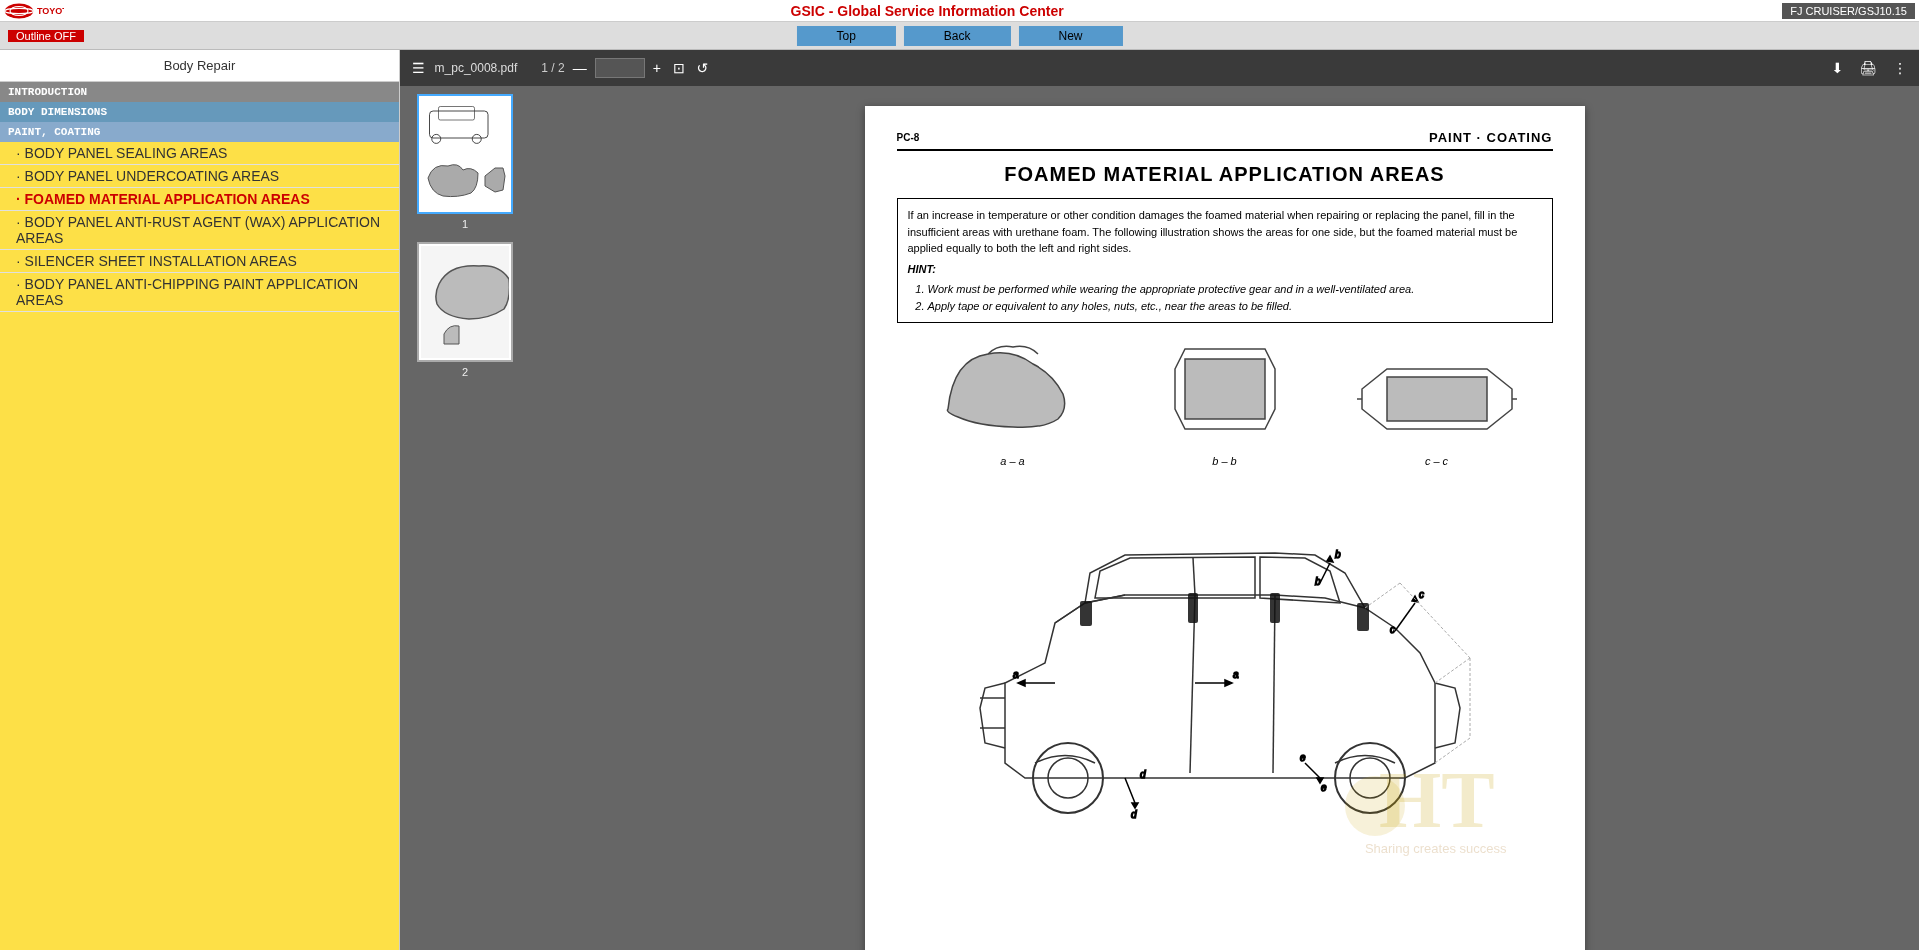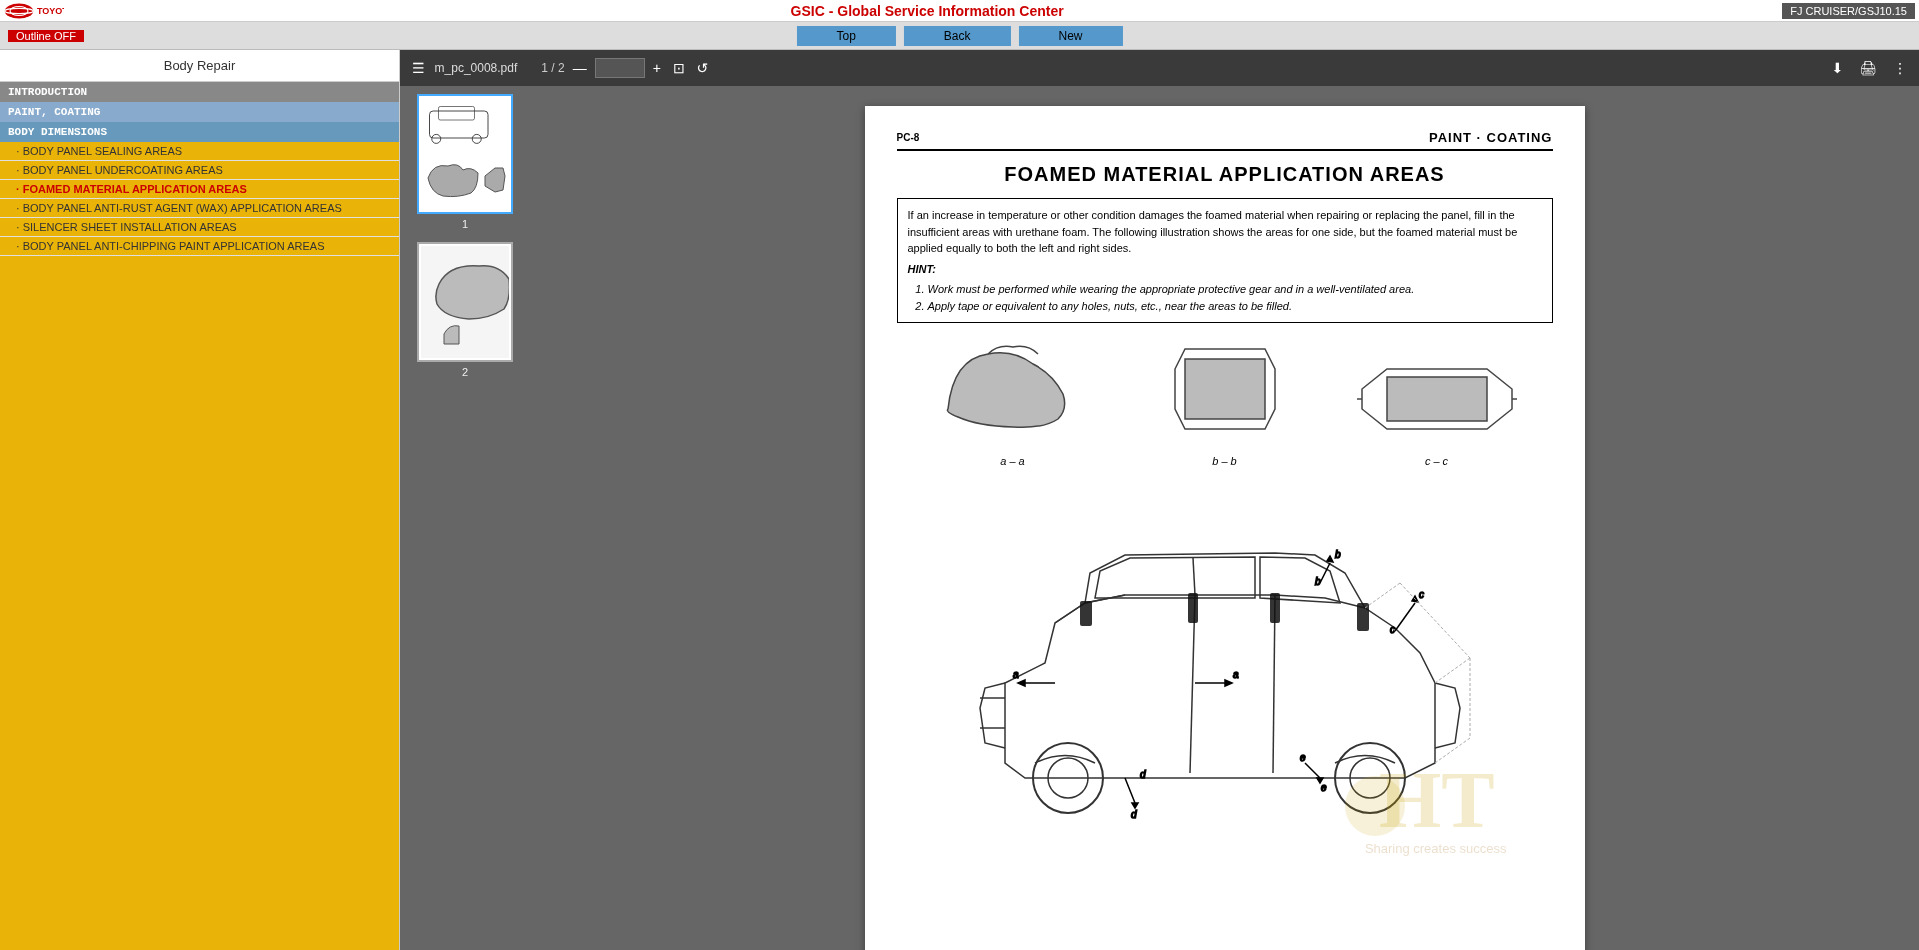--- a/index.html
+++ b/index.html
@@ -70,21 +70,21 @@
     
     #main {
       display: flex;
       flex: 1;
       overflow: hidden;
     }
 
     
     #sidebar {
       width: 400px;
-      background: #eab308;
+      background: #fde047;
       border-right: 1px solid #ccc;
       display: flex;
       flex-direction: column;
       overflow: hidden;
     }
     #sidebar-header {
       background: #fff;
       border-bottom: 1px solid #ccc;
       padding: 8px 12px;
       font-size: 13px;
@@ -101,21 +101,21 @@
       font-weight: bold;
       color: #fff;
       cursor: pointer;
       font-family: Liberation Mono, monospace;
     }
     .nav-section.gray { background: #888; }
     .nav-section.blue { background: #6699bb; }
     .nav-section.active { background: #88aacc; }
     .nav-item {
       padding: 3px 16px;
-      font-size: 11px;
+      font-size: 14px;
       color: #333;
       cursor: pointer;
       border-bottom: 1px solid #e0e0e0;
     }
     .nav-item.active { font-weight: bold; color: #cc0000; }
 
     
     #pdf-area {
       flex: 1;
       display: flex;
@@ -348,22 +348,22 @@
     <button class="nav-btn">New</button>
   </div>
 </div>
 
 <div id="main">
 
   <div id="sidebar">
     <div id="sidebar-header">Body Repair</div>
     <div id="sidebar-nav">
       <div class="nav-section gray">INTRODUCTION</div>
+      <div class="nav-section blue">BODY DIMENSIONS</div>
       <div class="nav-section active">PAINT, COATING</div>
-      <div class="nav-section blue">BODY DIMENSIONS</div>
       <div class="nav-item">· BODY PANEL SEALING AREAS</div>
       <div class="nav-item">· BODY PANEL UNDERCOATING AREAS</div>
       <div class="nav-item active">· FOAMED MATERIAL APPLICATION AREAS</div>
       <div class="nav-item">· BODY PANEL ANTI-RUST AGENT (WAX) APPLICATION AREAS</div>
       <div class="nav-item">· SILENCER SHEET INSTALLATION AREAS</div>
       <div class="nav-item">· BODY PANEL ANTI-CHIPPING PAINT APPLICATION AREAS</div>
     </div>
   </div>
 
   <div id="pdf-area">

